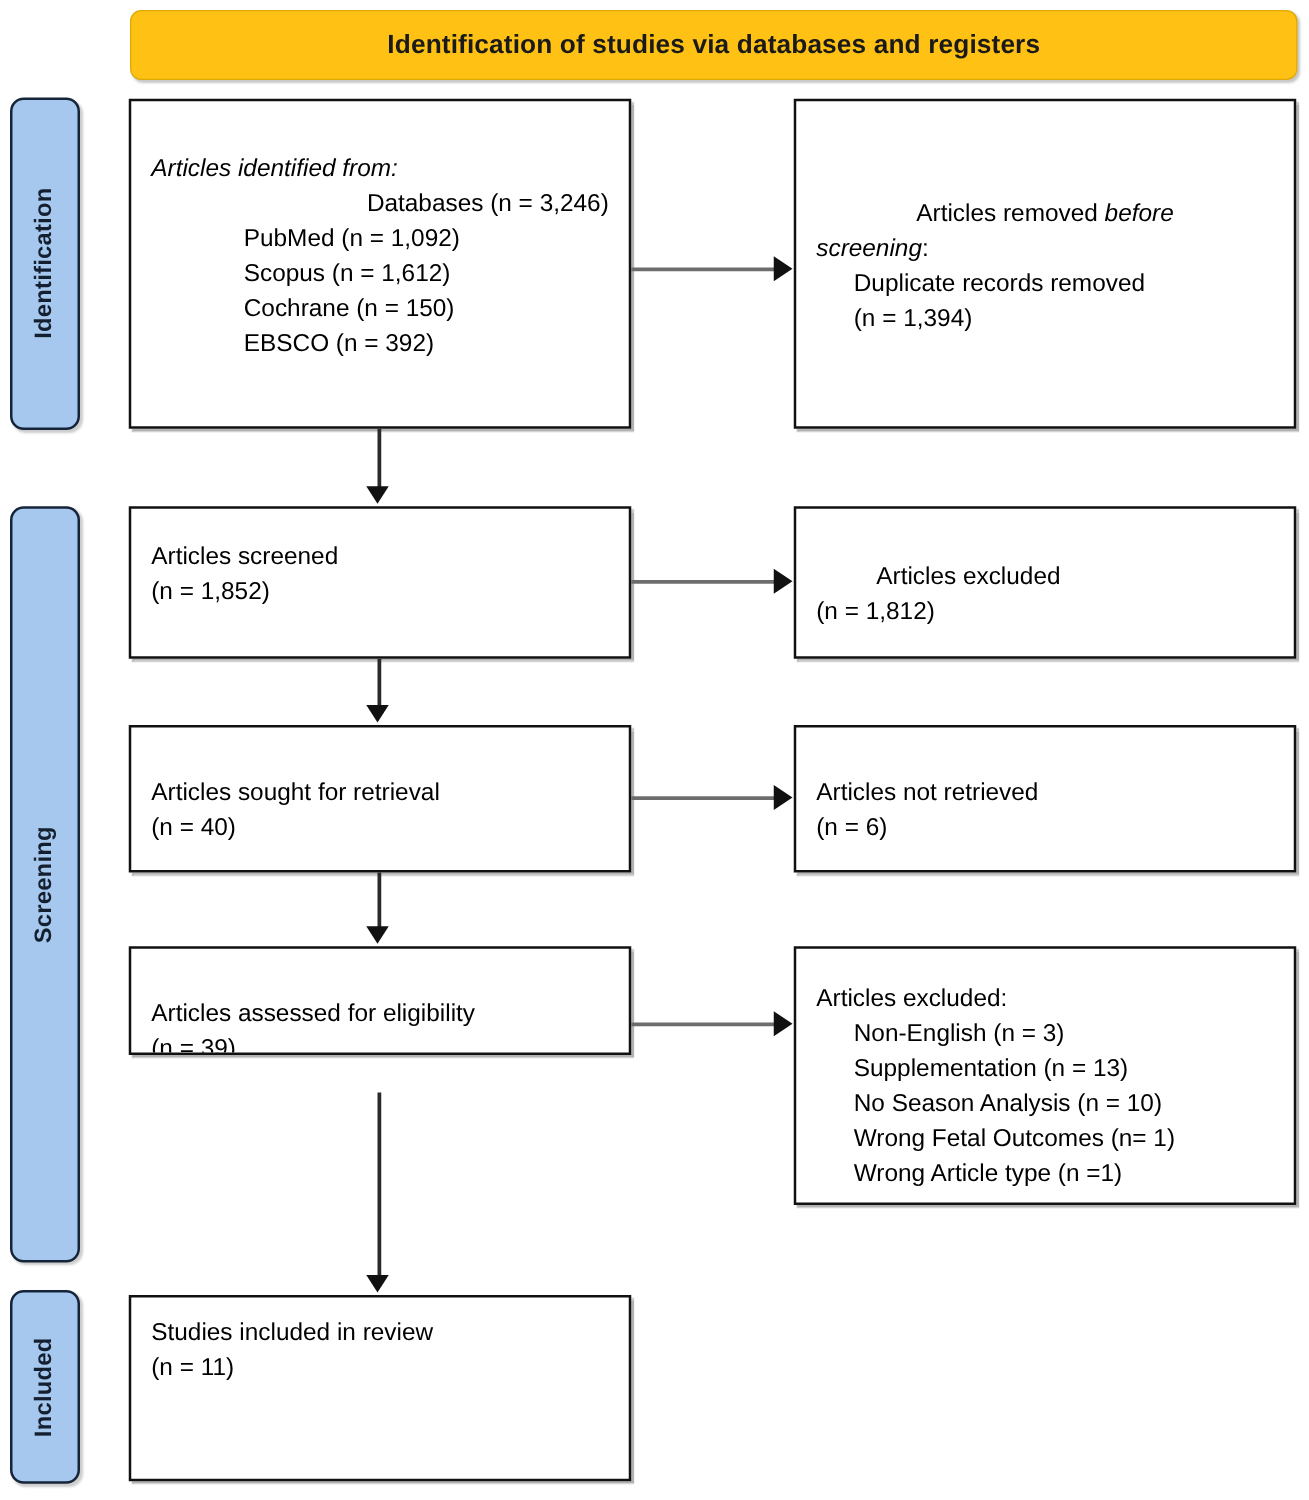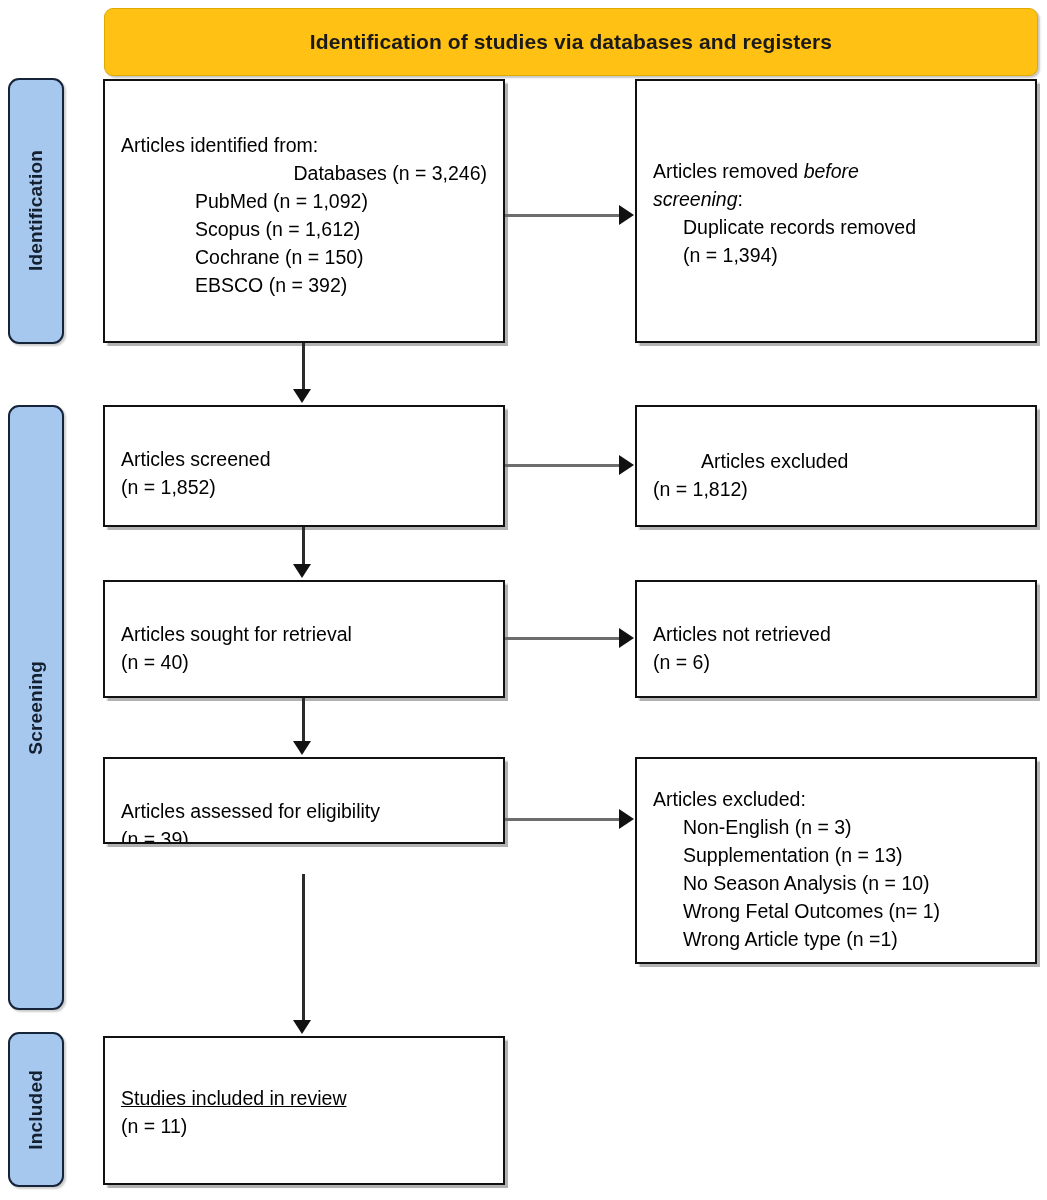--- a/index.html
+++ b/index.html
@@ -17,21 +17,21 @@
     background: #ffffff;
     overflow: hidden;
   }
 
   
   .header-bar {
     position: absolute;
     left: 104px;
     top: 8px;
     width: 934px;
-    height: 68px;
+    height: 56px;
     background: #FFC114;
     border: 1px solid #E0A900;
     border-radius: 9px;
     box-shadow: 2px 2px 2px rgba(0,0,0,0.22);
     display: flex;
     align-items: center;
     justify-content: center;
     box-sizing: border-box;
   }
   .header-bar span {
@@ -127,37 +127,37 @@
 
   <div class="stage-bar" style="left:8px; top:405px; width:56px; height:605px;">
     <span>Screening</span>
   </div>
 
   <div class="stage-bar" style="left:8px; top:1032px; width:56px; height:155px;">
     <span>Included</span>
   </div>
 
   <div class="box" style="left:103px; top:79px; width:402px; height:264px;">
-    <div class="line" style="margin-top:36px;">Articles identified from:</div>
+    <div class="line" style="margin-top:26px;font-style:italic;">Articles identified from:</div>
     <div class="line indent-1">Databases (n = 3,246)</div>
     <div class="line indent-2">PubMed (n = 1,092)</div>
     <div class="line indent-2">Scopus (n = 1,612)</div>
     <div class="line indent-2">Cochrane (n = 150)</div>
     <div class="line indent-2">EBSCO (n = 392)</div>
   </div>
 
   <div class="box" style="left:635px; top:79px; width:402px; height:264px;">
-    <div class="line" style="margin-top:62px;"><span>Articles removed </span><span class="ital">before</span></div>
+    <div class="line" style="margin-top:62px;text-align:center;"><span>Articles removed </span><span class="ital">before</span></div>
     <div class="line"><span class="ital">screening</span><span>:</span></div>
     <div class="line indent-1b">Duplicate records removed</div>
     <div class="line indent-1b">(n = 1,394)</div>
   </div>
 
   <div class="box" style="left:103px; top:405px; width:402px; height:122px;">
-    <div class="line" style="margin-top:24px;">Articles screened</div>
+    <div class="line" style="margin-top:10px;">Articles screened</div>
     <div class="line">(n = 1,852)</div>
   </div>
 
   <div class="box" style="left:635px; top:405px; width:402px; height:122px;">
     <div class="line" style="margin-top:26px;margin-left:48px;">Articles excluded</div>
     <div class="line">(n = 1,812)</div>
   </div>
 
   <div class="box" style="left:103px; top:580px; width:402px; height:118px;">
     <div class="line" style="margin-top:24px;">Articles sought for retrieval</div>
@@ -177,21 +177,21 @@
   <div class="box" style="left:635px; top:757px; width:402px; height:207px;">
     <div class="line" style="margin-top:12px;">Articles excluded:</div>
     <div class="line indent-1b">Non-English (n = 3)</div>
     <div class="line indent-1b">Supplementation (n = 13)</div>
     <div class="line indent-1b">No Season Analysis (n = 10)</div>
     <div class="line indent-1b">Wrong Fetal Outcomes (n= 1)</div>
     <div class="line indent-1b">Wrong Article type (n =1)</div>
   </div>
 
   <div class="box" style="left:103px; top:1036px; width:402px; height:149px;">
-    <div class="line" style="margin-top:32px;text-decoration:underline;">Studies included in review</div>
+    <div class="line" style="">Studies included in review</div>
     <div class="line">(n = 11)</div>
   </div>
 
   <div class="v-line" style="left:302px; top:343px; height:48px;"></div>
   <div class="v-head" style="left:293px; top:389px;"></div>
 
   <div class="v-line" style="left:302px; top:527px; height:39px;"></div>
   <div class="v-head" style="left:293px; top:564px;"></div>
 
   <div class="v-line" style="left:302px; top:698px; height:45px;"></div>

